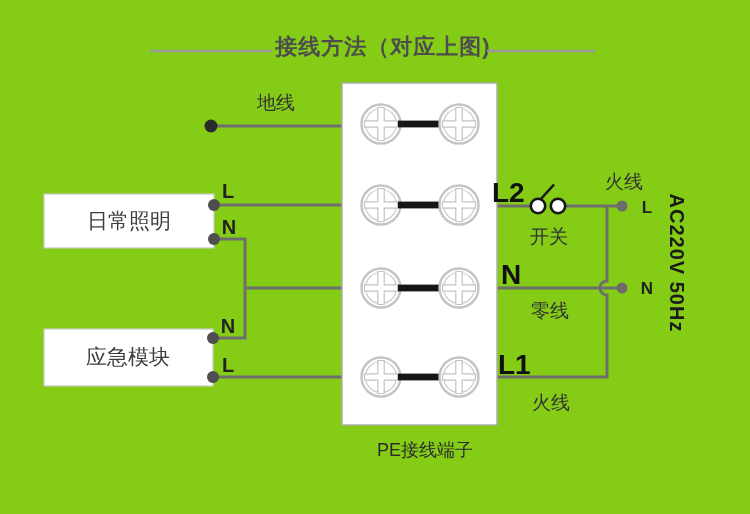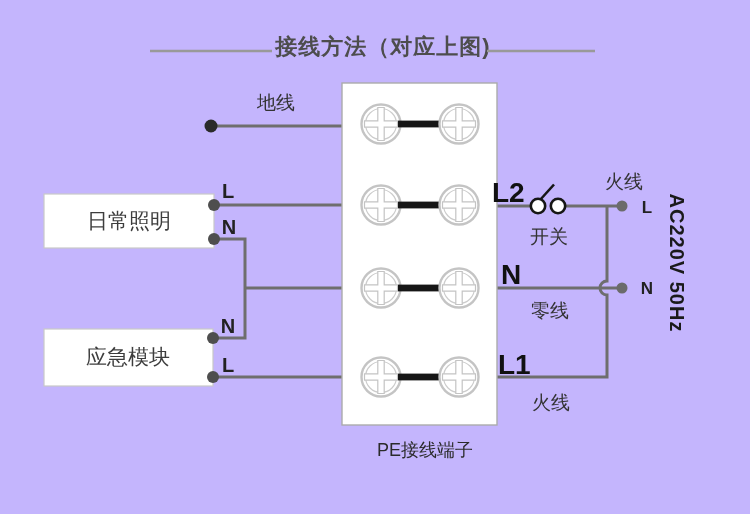--- a/index.html
+++ b/index.html
@@ -5,21 +5,21 @@
   html, body {
     margin: 0;
     padding: 0;
     background: #ffffff;
     font-family: "Liberation Sans", "DejaVu Sans", sans-serif;
   }
   .stage {
     position: relative;
     width: 750px;
     height: 514px;
-    background: #c4b5fd;
+    background: #84cc16;
     overflow: hidden;
   }
   svg { display: block; }
   text {
     font-family: "Liberation Sans", "DejaVu Sans", sans-serif;
     fill: #333333;
   }
   .title-text { font-size: 22px; font-weight: bold; fill: #4d4d4d; letter-spacing: 1px; }
   .cjk-label  { font-size: 19px; fill: #333333; }
   .box-label  { font-size: 21px; fill: #3d3d3d; }

